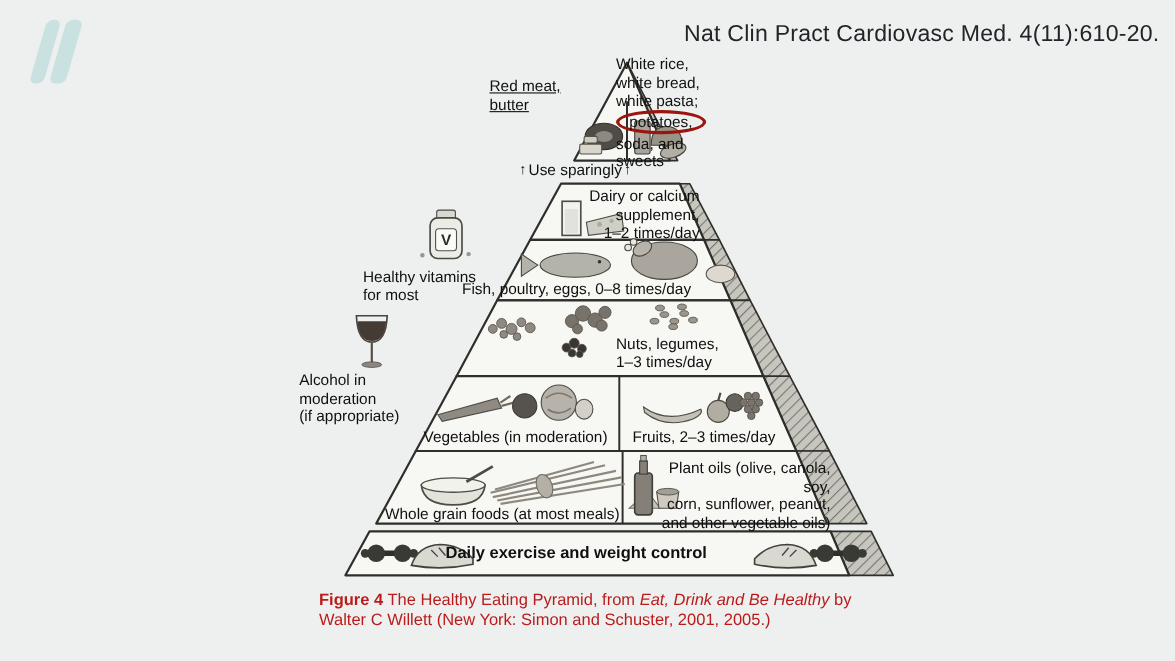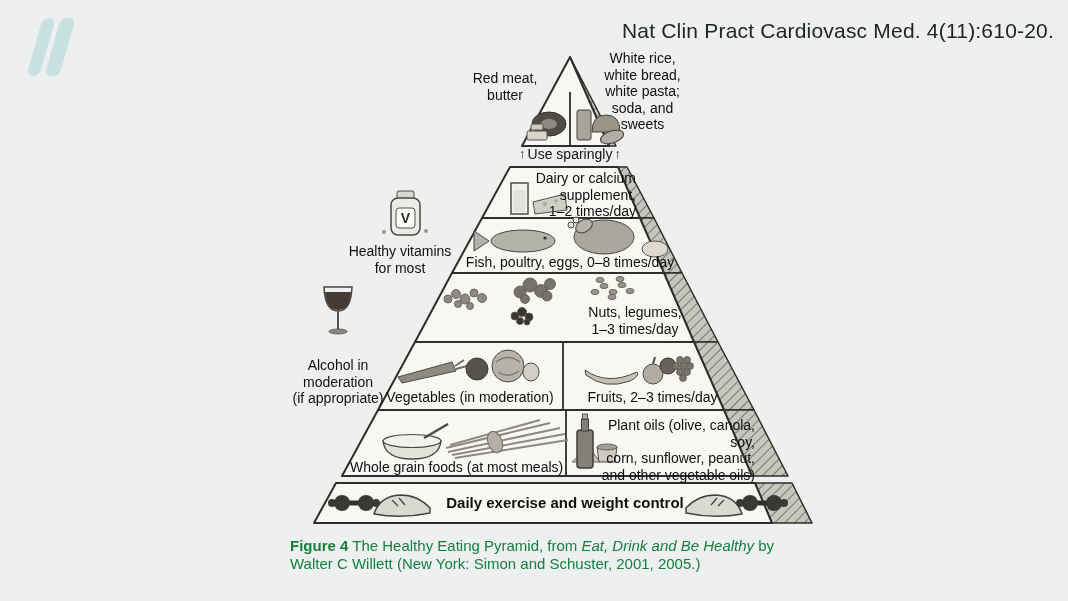--- a/index.html
+++ b/index.html
@@ -8,37 +8,37 @@
     background:#eef0ef; overflow:hidden;
     font-family:"Liberation Sans", sans-serif;
     color:#141414;
   }
   .citation {
     position:absolute; top:19px; right:14px;
     font-size:21px; letter-spacing:.2px; color:#212428; white-space:nowrap;
   }
   .fig-svg { position:absolute; left:0; top:0; }
   .lbl { position:absolute; font-size:14px; line-height:16.5px; color:#101010; }
-  .ctr { text-align:center; }
+  .ctr { }
   .rgt { text-align:right; }
   .ml  { white-space:pre-line; }
   .nowrap { white-space:nowrap; }
   .bold { font-weight:bold; }
   .circled {
     display:inline-block;
     border:3.5px solid #9c140c;
     border-radius:50%;
     padding:0 9px 1px 9px;
     margin:0;
     line-height:15px;
   }
   .arrow { font-size:13px; position:relative; top:-1px; padding:0 2px; }
   .caption {
     position:absolute; left:290px; top:537px; width:520px;
-    font-size:15px; line-height:17.5px; color:#15803d;
+    font-size:15px; line-height:17.5px; color:#b91c1c;
   }
   .caption .i { font-style:italic; }
   .caption .b { font-weight:bold; }
 </style>
 </head>
 <body>
 
 <div class="stage">
 
   <svg class="fig-svg" width="110" height="110" viewBox="0 0 110 110">
@@ -233,27 +233,28 @@
     </g>
 
     <g>
       <path d="M325,292 L351,292 Q350,310 338,310 Q326,310 325,292 Z" fill="#453b35"></path>
       <path d="M324,287 L352,287 Q351,311 338,311 Q325,311 324,287 Z" fill="none" stroke="#4a443f" stroke-width="1.5"></path>
       <line x1="338" y1="311" x2="338" y2="330" stroke="#55504a" stroke-width="2"></line>
       <ellipse cx="338" cy="331.5" rx="9" ry="2.5" fill="#8b867e" stroke="#55504a" stroke-width="0.8"></ellipse>
     </g>
   </svg>
 
-  <div class="lbl ctr ml" style="left:445px; top:70px; width:120px;">Red meat,
+  <div class="lbl ctr ml" style="left:445px; top:70px; width:120px;text-decoration:underline;">Red meat,
 butter</div>
 
   <div class="lbl ctr" style="left:560px; top:50px; width:165px;">
     <div class="ml">White rice,
 white bread,
 white pasta;</div>
+    <div><span class="circled">potatoes,</span></div>
     <div class="ml">soda, and
 sweets</div>
   </div>
 
   <div class="lbl ctr nowrap" style="left:470px; top:146px; width:200px;">
     <span class="arrow">↑</span><span>Use sparingly</span><span class="arrow">↑</span>
   </div>
 
   <div class="lbl rgt ml" style="left:495px; top:170px; width:141px;">Dairy or calcium
 supplement,
@@ -272,21 +273,21 @@
 
   <div class="lbl rgt ml" style="left:583px; top:417px; width:172px;">Plant oils (olive, canola, soy,
 corn, sunflower, peanut,
 and other vegetable oils)</div>
 
   <div class="lbl ctr bold nowrap" style="left:405px; top:495px; width:320px; font-size:15px;">Daily exercise and weight control</div>
 
   <div class="lbl ctr ml" style="left:330px; top:243px; width:140px;">Healthy vitamins
 for most</div>
 
-  <div class="lbl ctr ml" style="left:272px; top:337px; width:132px;margin-top:20px;">Alcohol in
+  <div class="lbl ctr ml" style="left:272px; top:337px; width:132px;">Alcohol in
 moderation
 (if appropriate)</div>
 
   <div class="caption">
     <div class="nowrap"><span class="b">Figure 4</span><span> The Healthy Eating Pyramid, from </span><span class="i">Eat, Drink and Be Healthy</span><span> by</span></div>
     <div class="nowrap">Walter C Willett (New York: Simon and Schuster, 2001, 2005.)</div>
   </div>
 
 </div>
 

